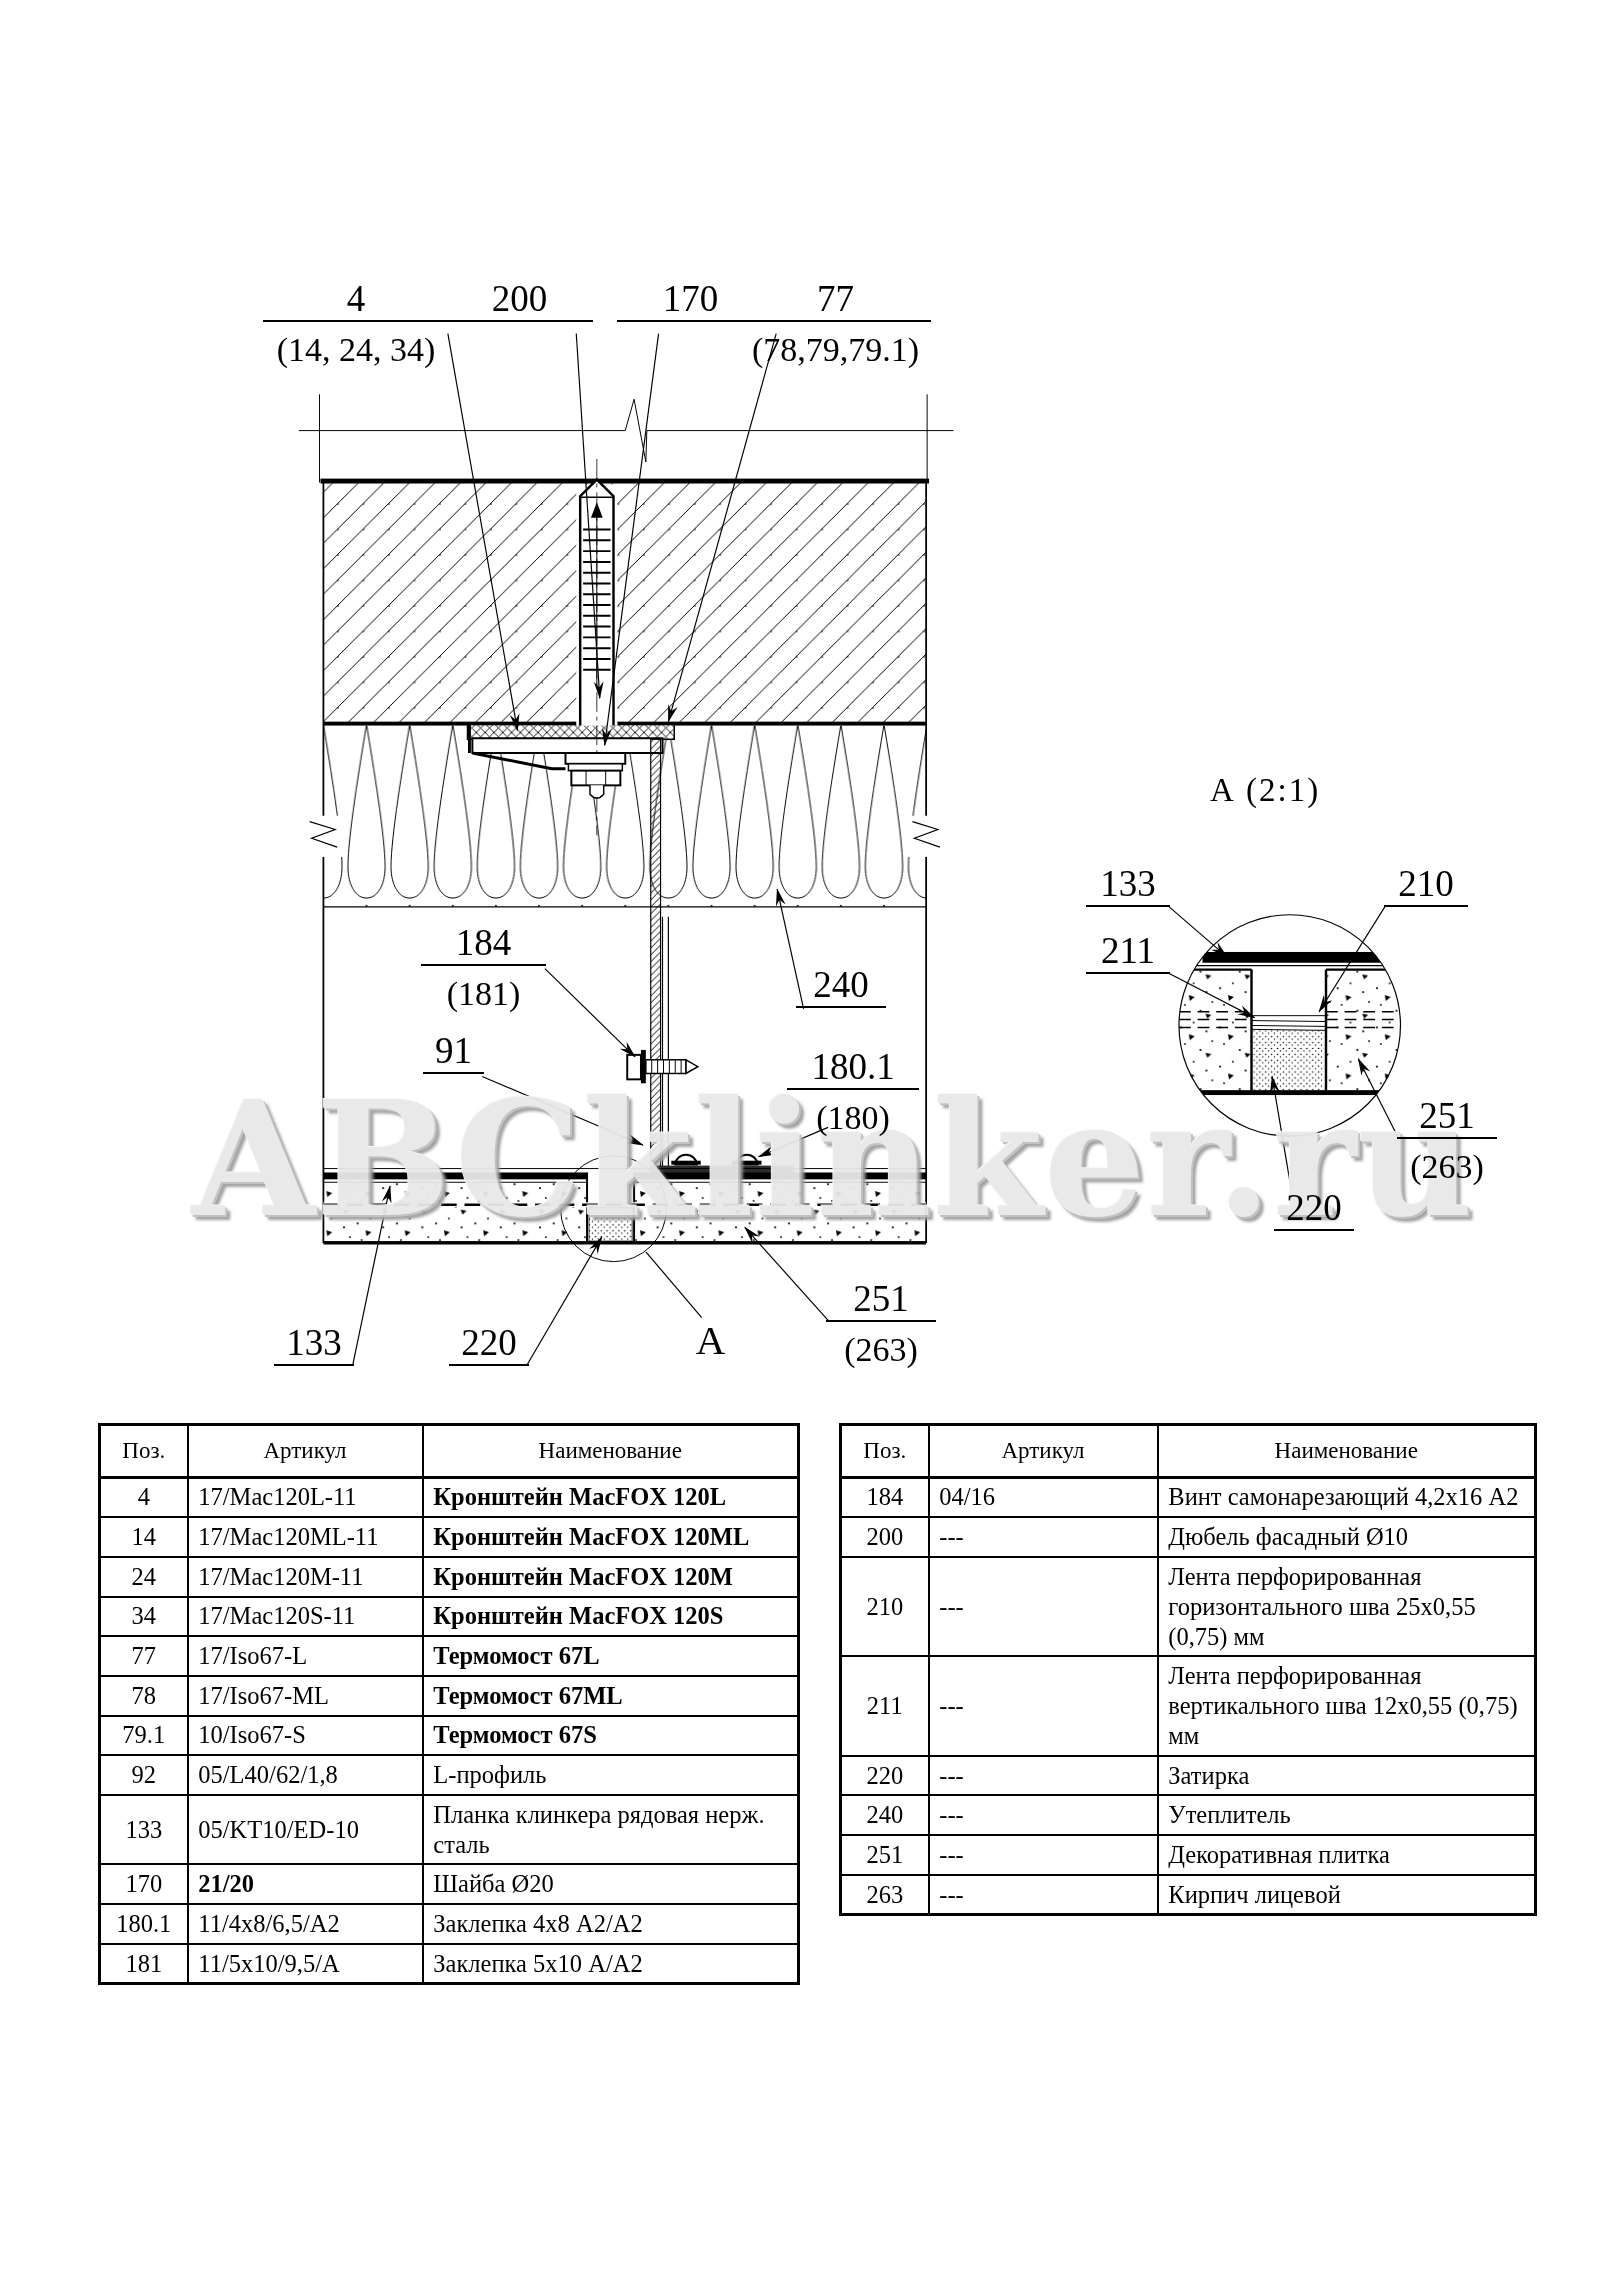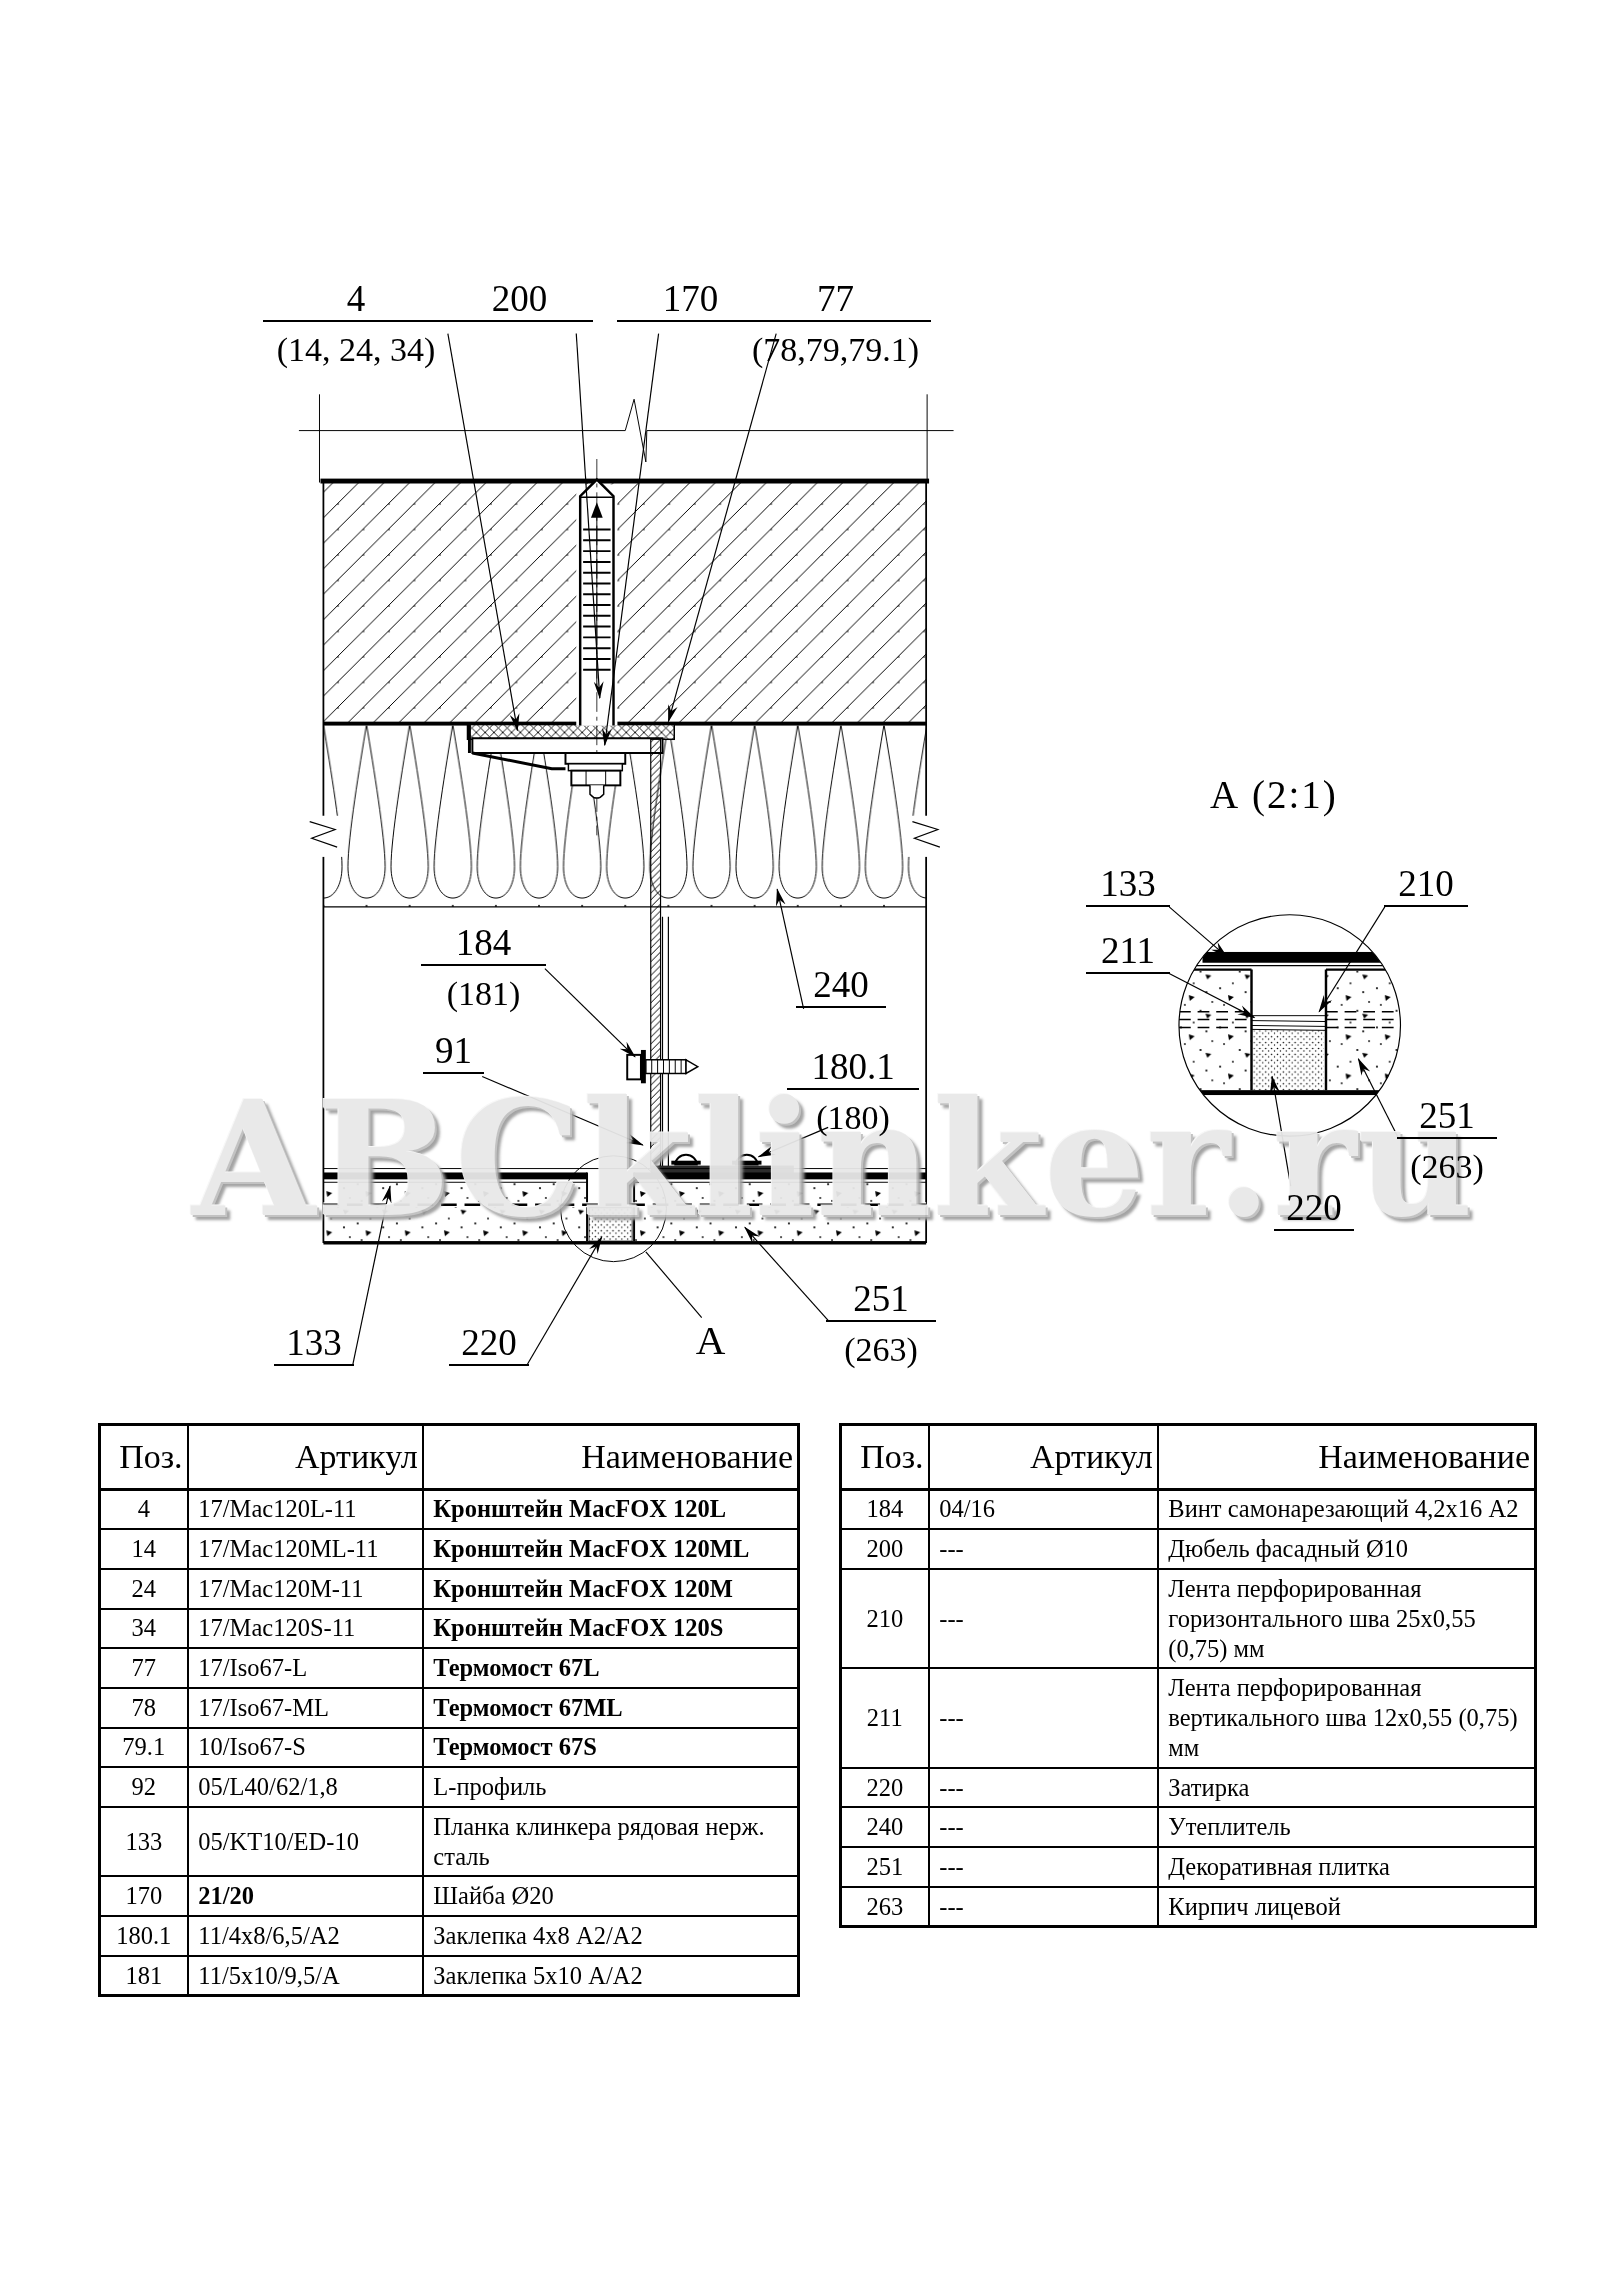--- a/index.html
+++ b/index.html
@@ -8,25 +8,25 @@
   svg.lines{position:absolute;left:0;top:0;z-index:1}
   .wm{position:absolute;left:192px;top:1066px;z-index:2;white-space:nowrap;
       font-family:"DejaVu Serif",serif;font-weight:bold;font-size:159px;letter-spacing:1px;
       color:#e8e8e8;opacity:.95;
       text-shadow:-1px -1px 0 #f7f7f7, 2px 2px 0 #bfbfbf, 4.9px 4.9px 2.9px #9e9e9e;}
   .co{position:absolute;z-index:3;text-align:center;font-size:37px;line-height:1.08}
   .co .m{display:block;border-bottom:2px solid #000;padding:0 3.9px 1px}
   .co .s{display:block;font-size:34px;padding-top:10px}
   .co .s:empty{display:none}
   .co.nounder .m{border-bottom:none}
-  .dtitle{position:absolute;z-index:3;font-size:39px;letter-spacing:2px}
+  .dtitle{position:absolute;z-index:3;font-size:33px;letter-spacing:2px}
   table.tbl{position:absolute;z-index:3;border-collapse:collapse;background:#fff;
             font-size:24.5px;border:3.9px solid #000;table-layout:fixed}
-  .tbl th{font-weight:normal;font-size:34px;padding:11.8px 3.9px;border:2.9px solid #000;
-          border-bottom:3.9px solid #000;text-align:right}
+  .tbl th{font-weight:normal;font-size:23px;padding:11.8px 3.9px;border:2.9px solid #000;
+          border-bottom:3.9px solid #000;text-align:center}
   .tbl td{border:2px solid #000;border-left:2.9px solid #000;border-right:2.9px solid #000;
           padding:3.9px 9.8px;vertical-align:middle;line-height:1.22}
   .tbl td.pos{text-align:center;padding:3.9px 2px}
   .tbl td.bold{font-weight:bold}
 </style>
 </head>
 <body>
 
 <div class="page">
 

